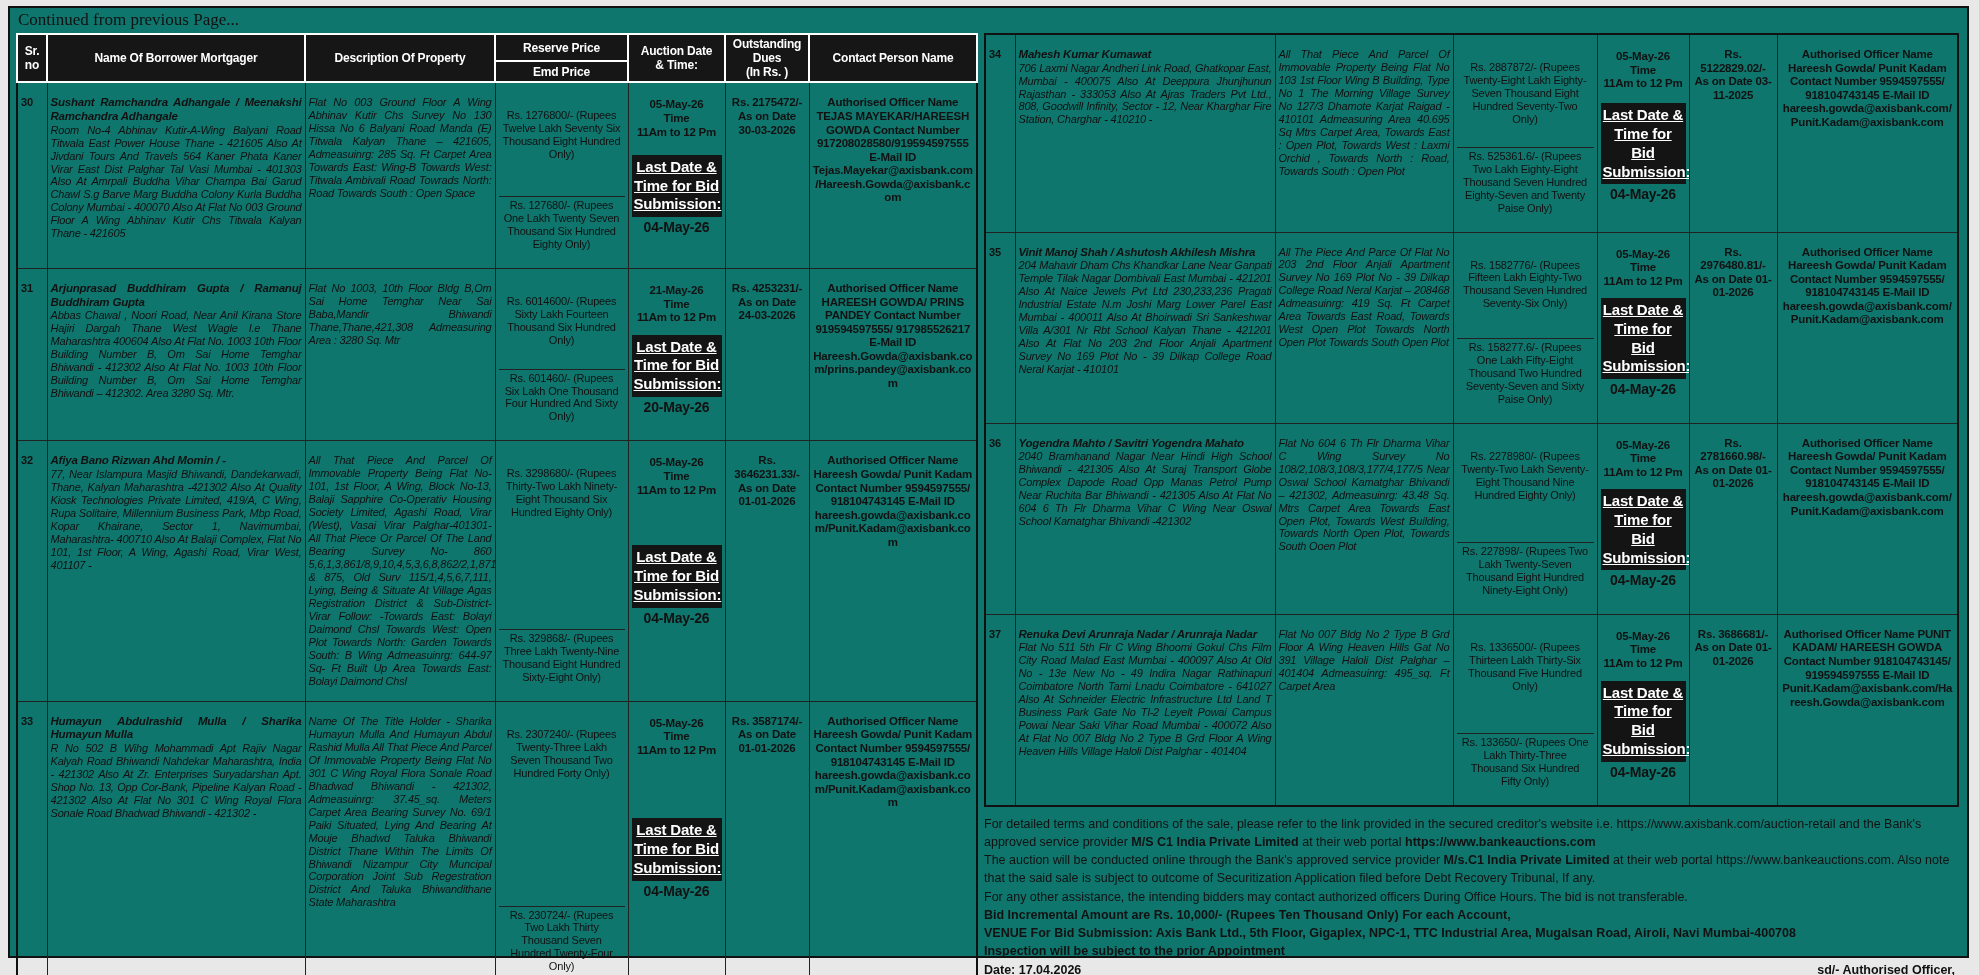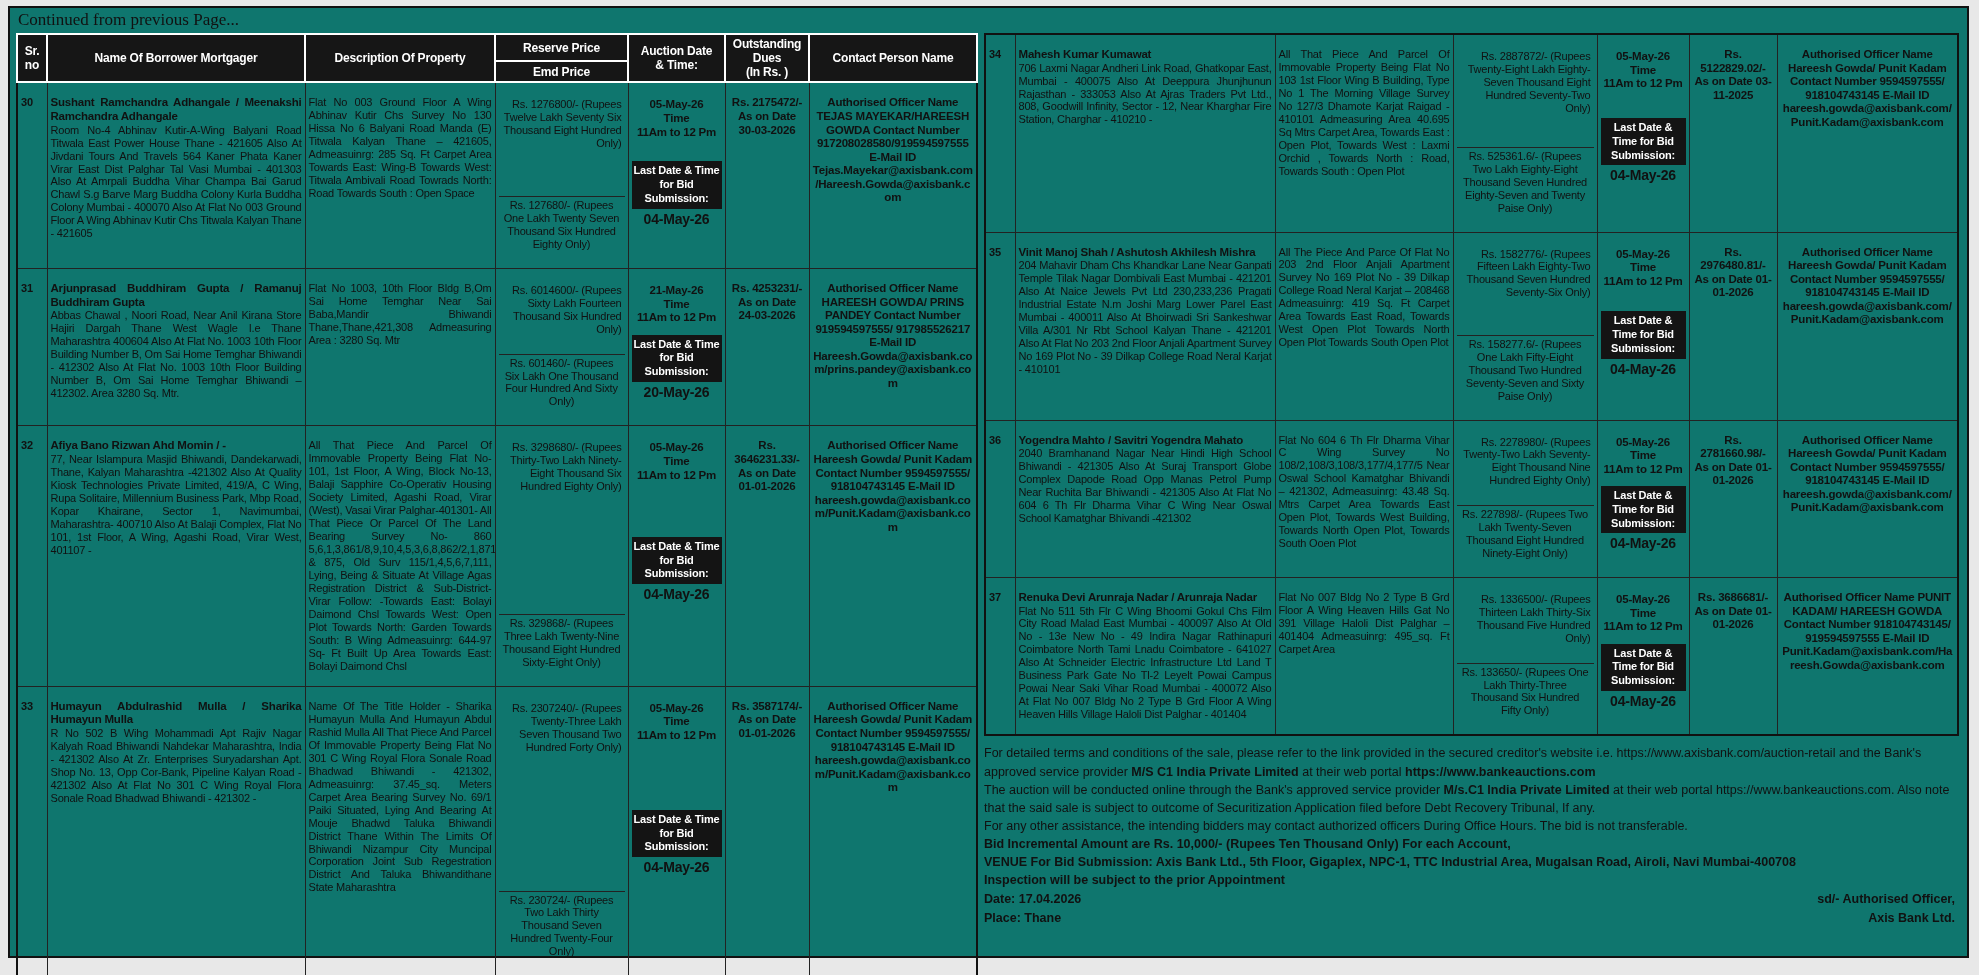--- a/index.html
+++ b/index.html
@@ -19,31 +19,31 @@
   thead tr:nth-child(2){height:20px;}
   .t-left tbody tr:nth-child(1){height:186px;}
   .t-left tbody tr:nth-child(2){height:152px;}
   .t-left tbody tr:nth-child(3){height:256px;}
   .t-left tbody tr:nth-child(4){height:290px;}
   .t-right tbody tr:nth-child(1){height:198px;}
   .t-right tbody tr:nth-child(2){height:188px;}
   .t-right tbody tr:nth-child(3){height:156px;}
   .t-right tbody tr:nth-child(4){height:157px;}
   td.sr{font-weight:bold;text-align:left;}
-  td.name-cell,td.desc-cell{text-align:justify;}
+  td.name-cell,td.desc-cell{text-align:justify;font-style:italic;}
   .name-bold{display:block;font-weight:bold;font-size:11.5px;}
   td.price-cell,td.auction-cell{padding:0;height:inherit;}
   .cell-flex{display:flex;flex-direction:column;height:100%;min-height:100%;}
-  .reserve{flex:1 1 auto;border-bottom:1px solid #222;padding:2px 3px;text-align:right;}
+  .reserve{flex:1 1 auto;border-bottom:1px solid #222;padding:2px 3px;text-align:center;margin-top:11px;}
   .emd{flex:0 0 auto;padding:2px 3px 4px 3px;text-align:center;}
   .auction-when{font-weight:bold;text-align:center;font-size:11.5px;white-space:pre-line;padding:2px 1px;}
   .sp1{flex:1 1 8px;}
   .sp2{flex:1.3 1 10px;}
   .bid-label{background:#141414;color:#fff;font-weight:bold;text-align:center;
-        padding:3px 2px;font-size:11px;line-height:1.25;}
+        padding:3px 2px;font-size:15px;line-height:1.25;text-decoration:underline;}
   .bid-date{font-weight:bold;text-align:center;font-size:14px;padding:2px 0;}
   td.dues-cell{text-align:center;font-weight:bold;font-size:11.5px;}
   td.contact-cell{text-align:center;font-weight:bold;font-size:11.5px;overflow-wrap:anywhere;}
   .footer{margin-top:8px;font-size:12.5px;line-height:1.45;color:#111;padding-right:2px;}
   .f-line{margin:0;}
   .f-line .b{font-weight:bold;}
   .footer-bottom{display:flex;justify-content:space-between;font-weight:bold;margin-top:1px;}
   .fb-right{text-align:right;}
 </style>
 </head>

